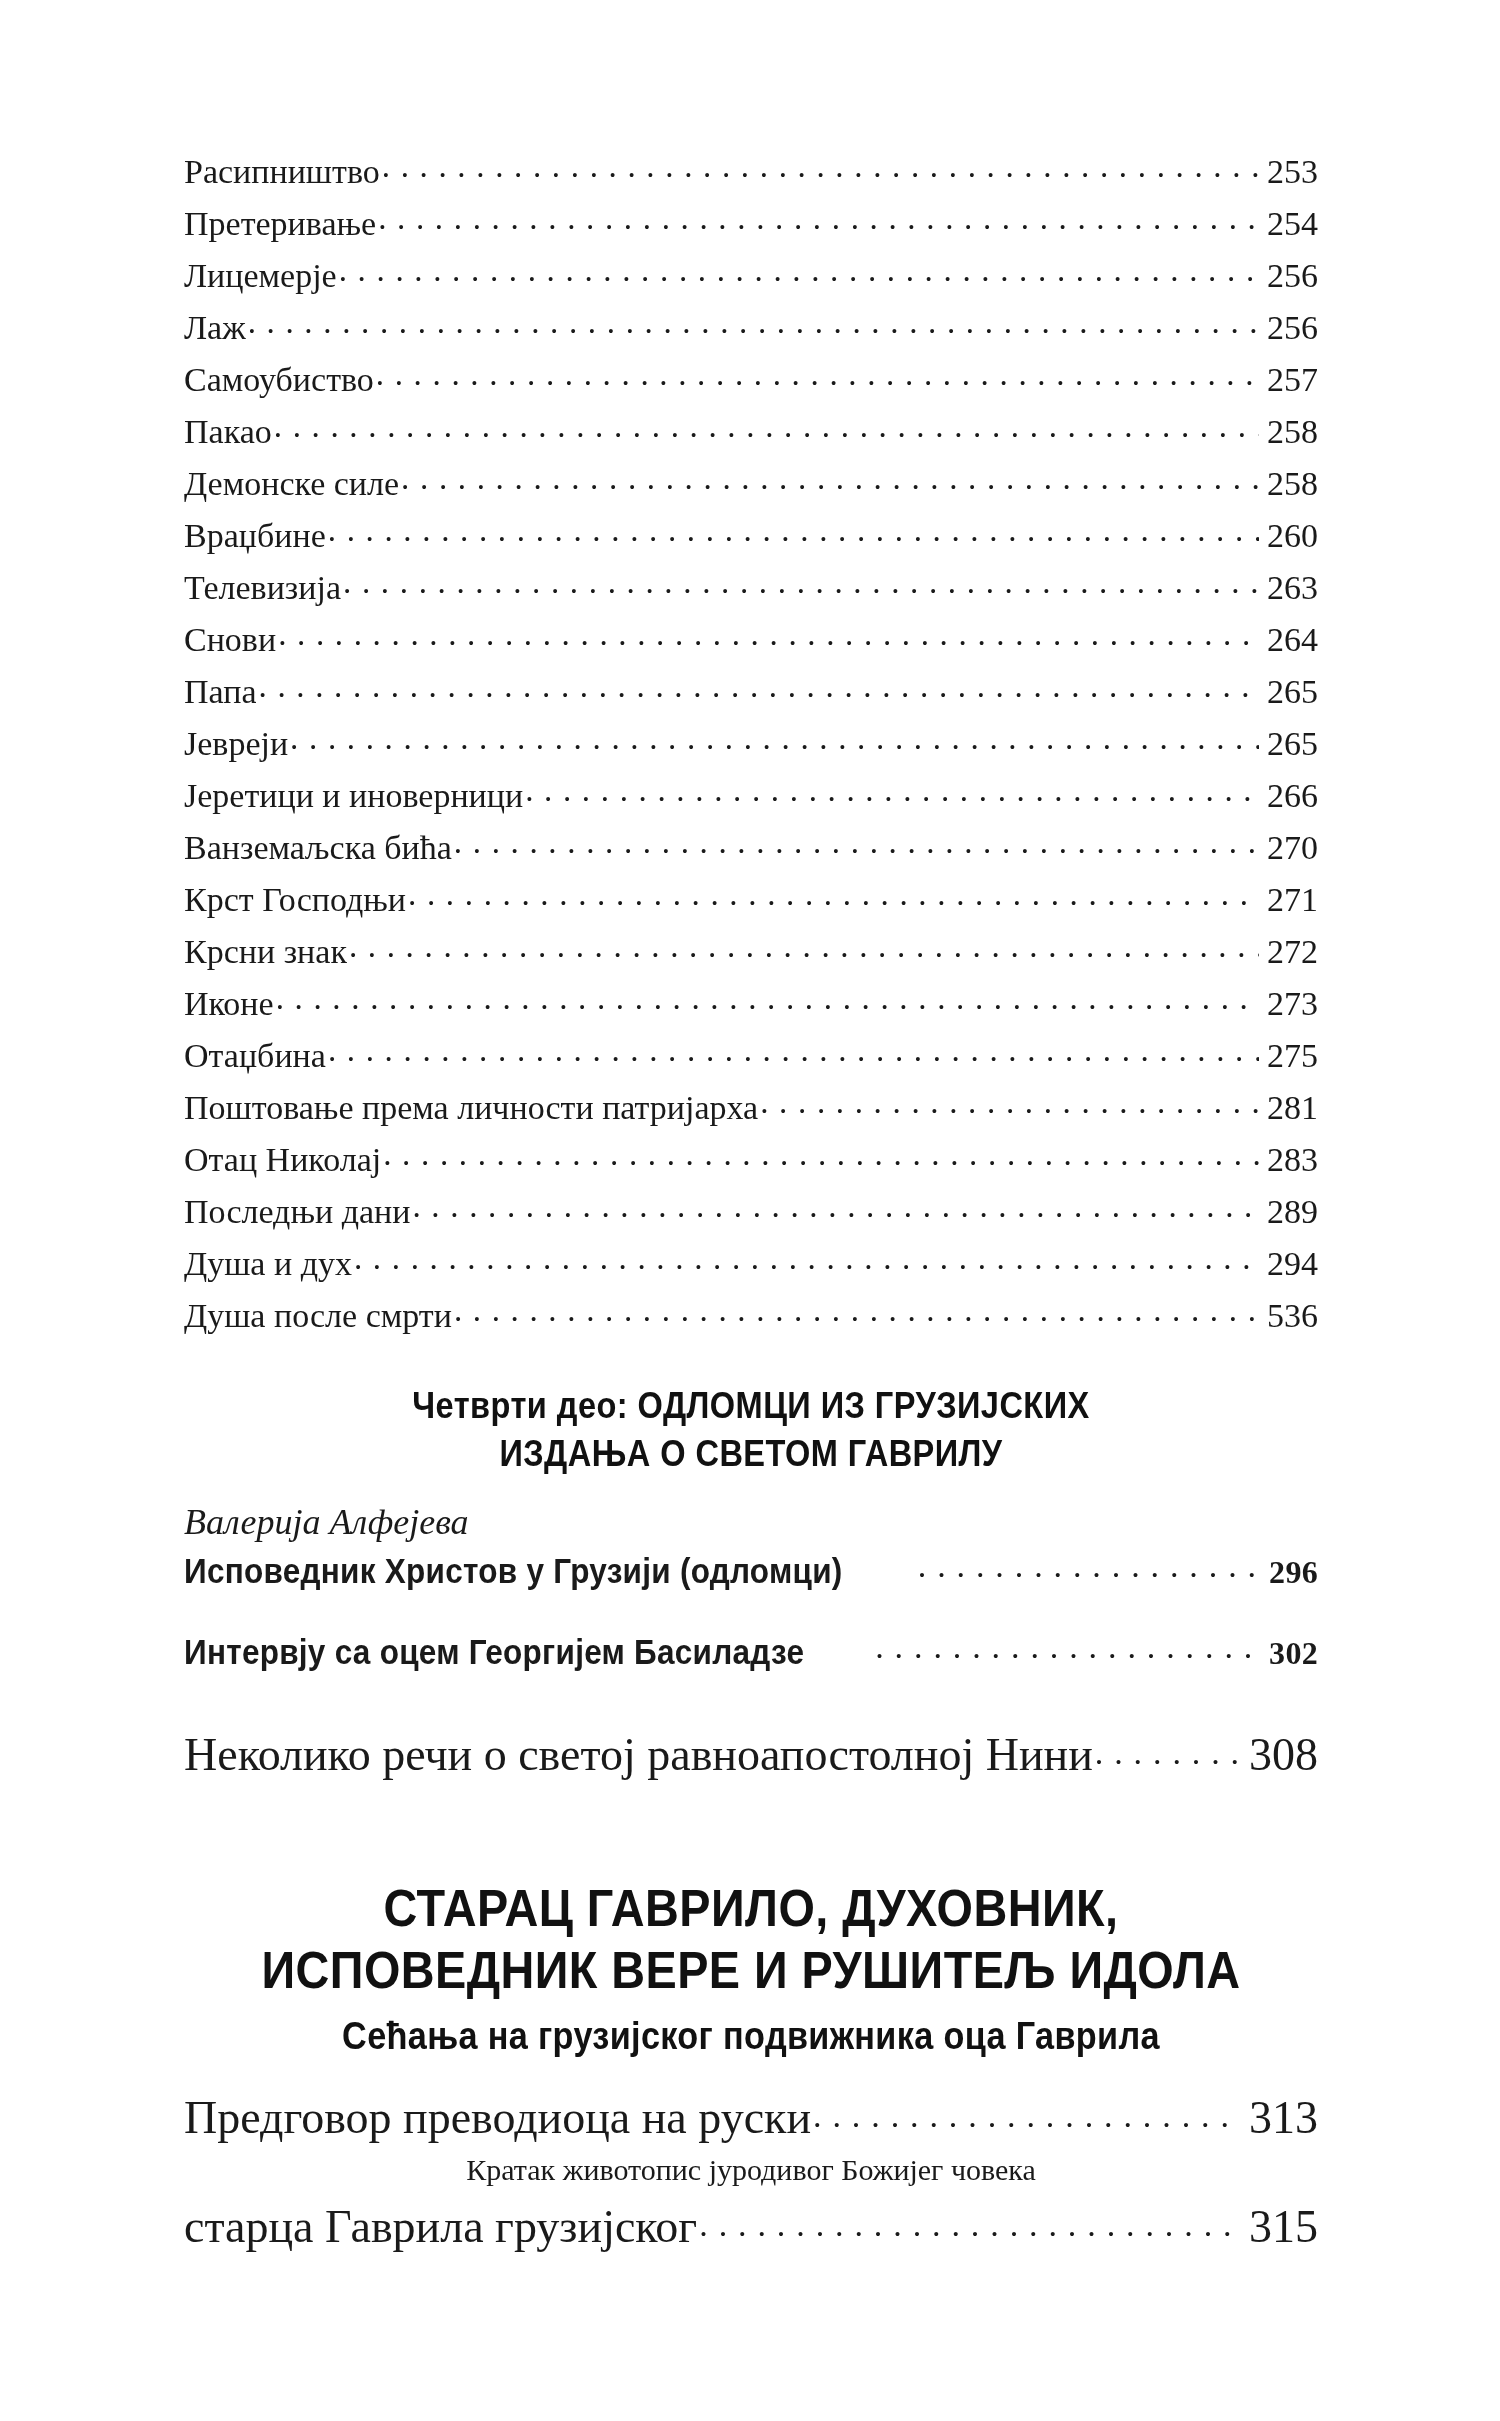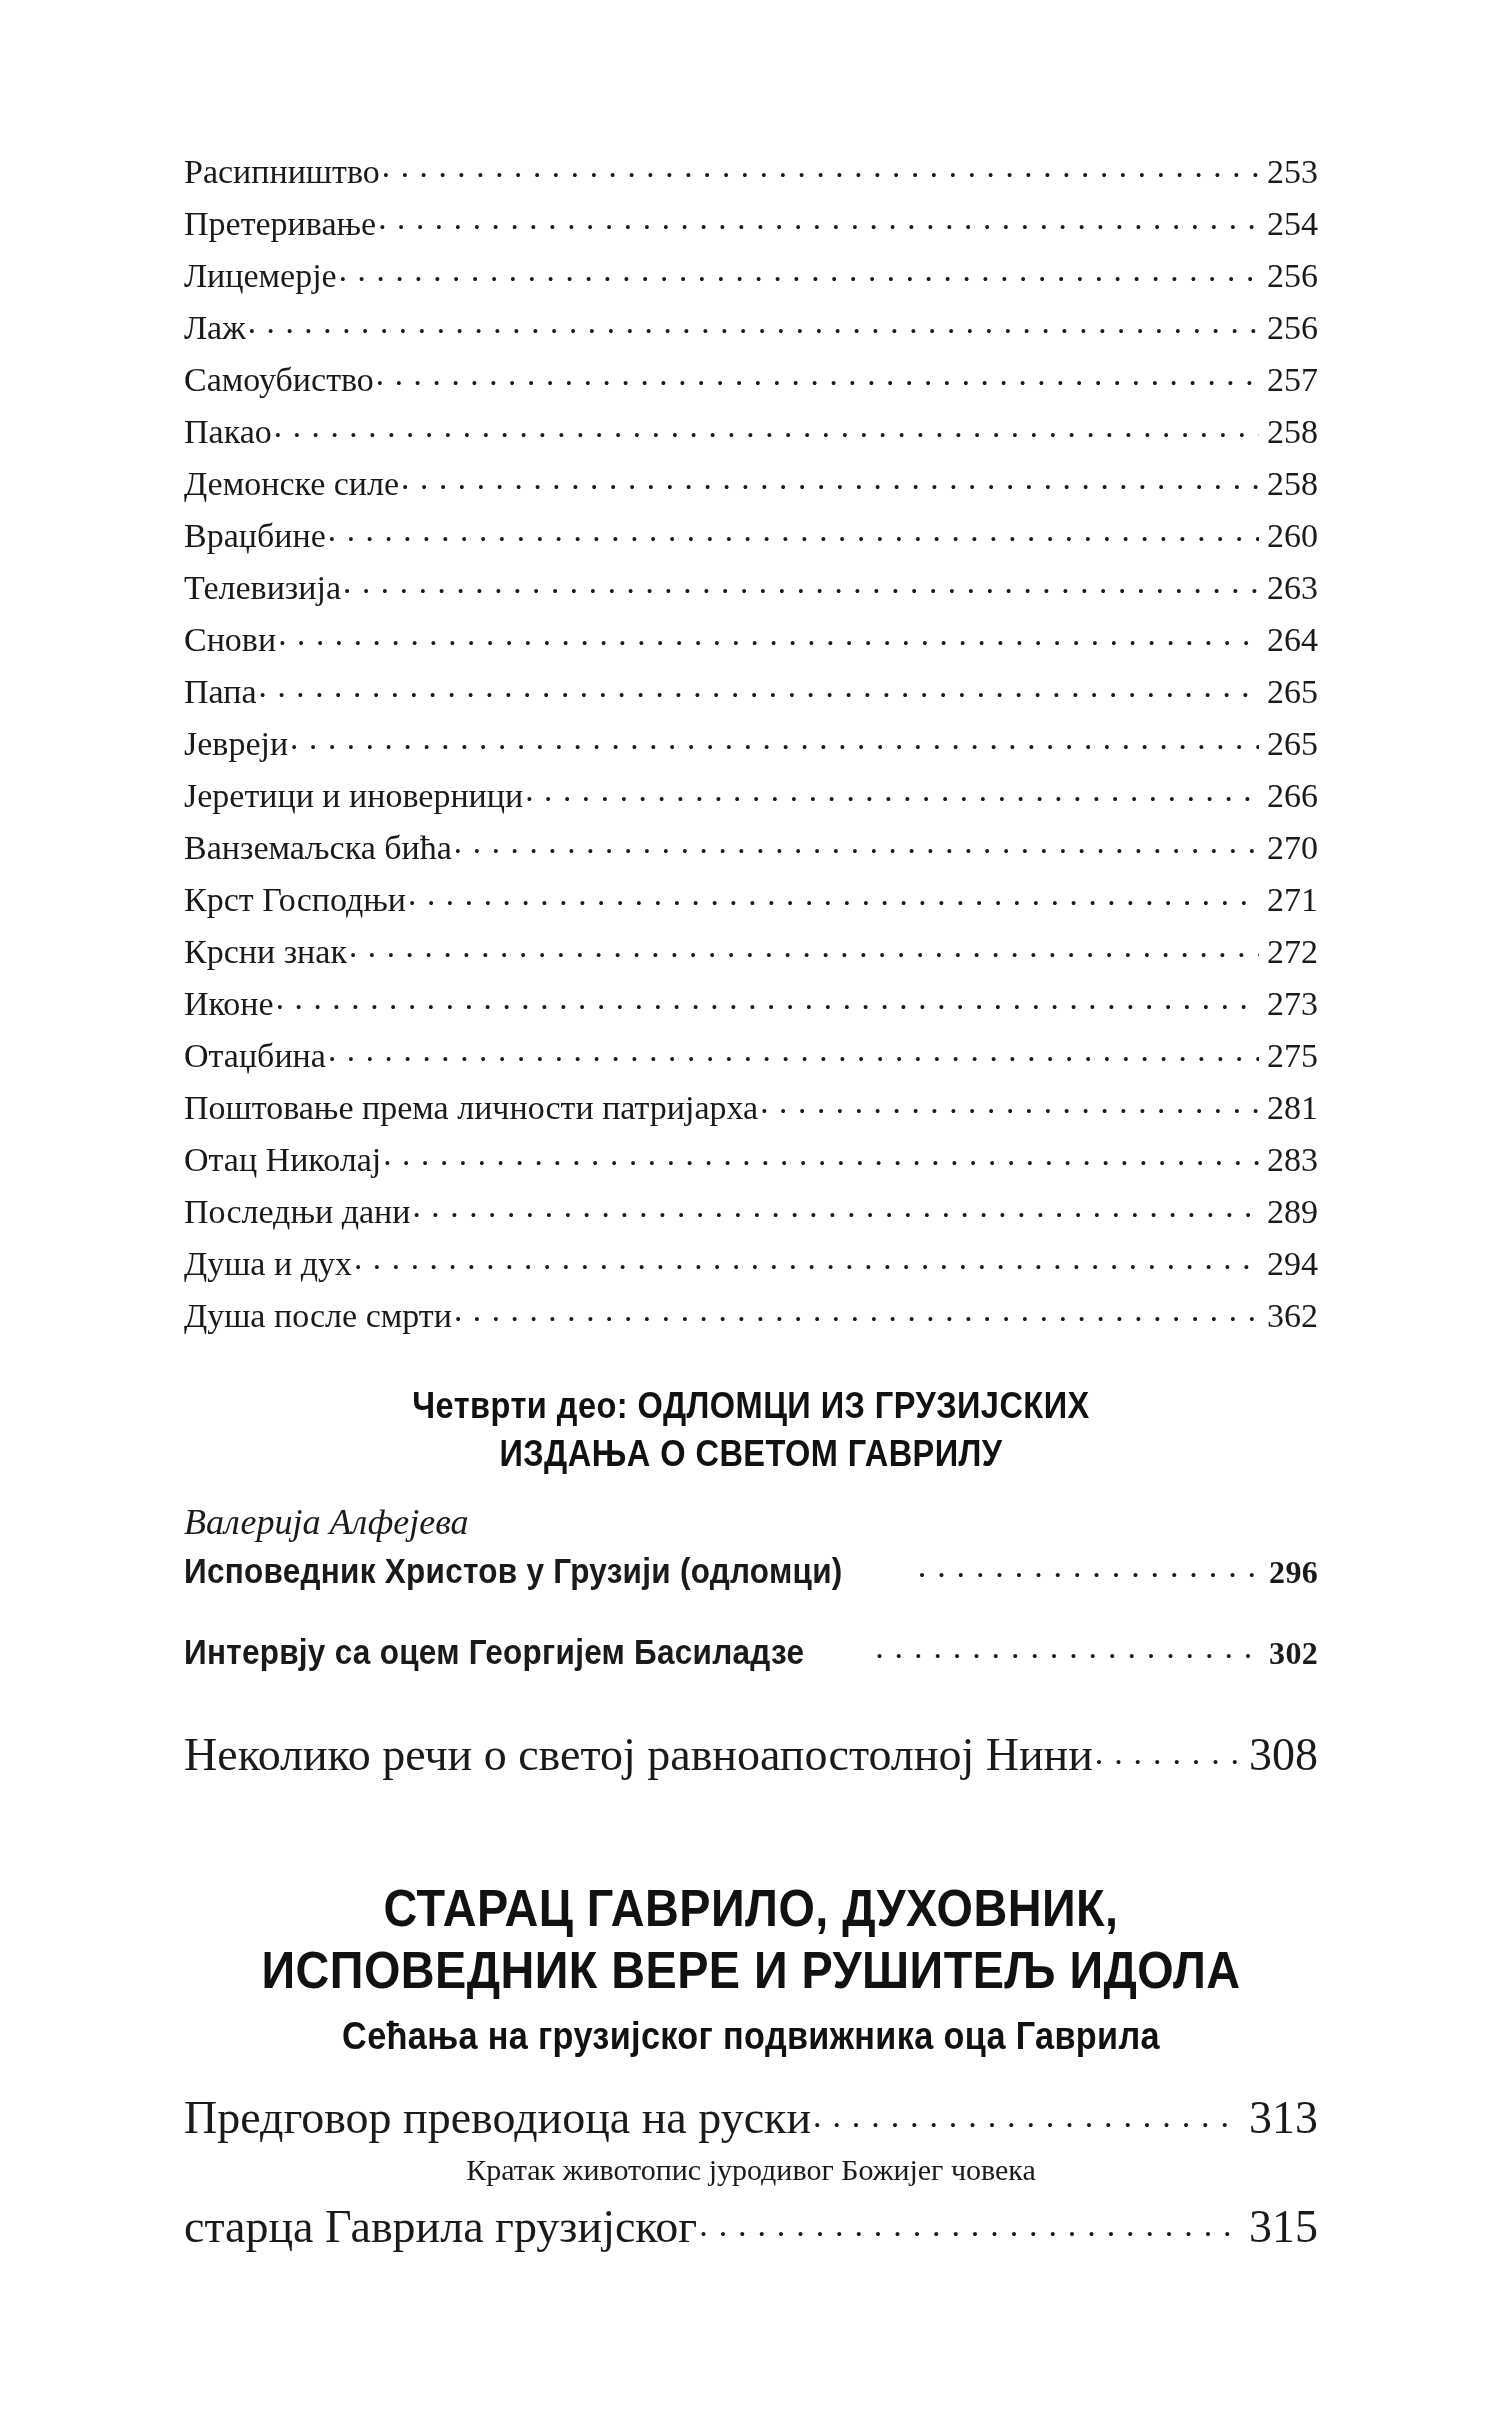--- a/index.html
+++ b/index.html
@@ -287,21 +287,21 @@
 
     <div class="toc-line">
       <span class="toc-title">Душа и дух</span>
       <span class="toc-dots"></span>
       <span class="toc-page">294</span>
     </div>
 
     <div class="toc-line">
       <span class="toc-title">Душа после смрти</span>
       <span class="toc-dots"></span>
-      <span class="toc-page">362</span>
+      <span class="toc-page">536</span>
     </div>
 
   </div>
 
   <div class="part-heading">
     <div>Четврти део: ОДЛОМЦИ ИЗ ГРУЗИЈСКИХ</div>
     <div>ИЗДАЊА О СВЕТОМ ГАВРИЛУ</div>
   </div>
 
   <div class="author-line">Валерија Алфејева</div>

